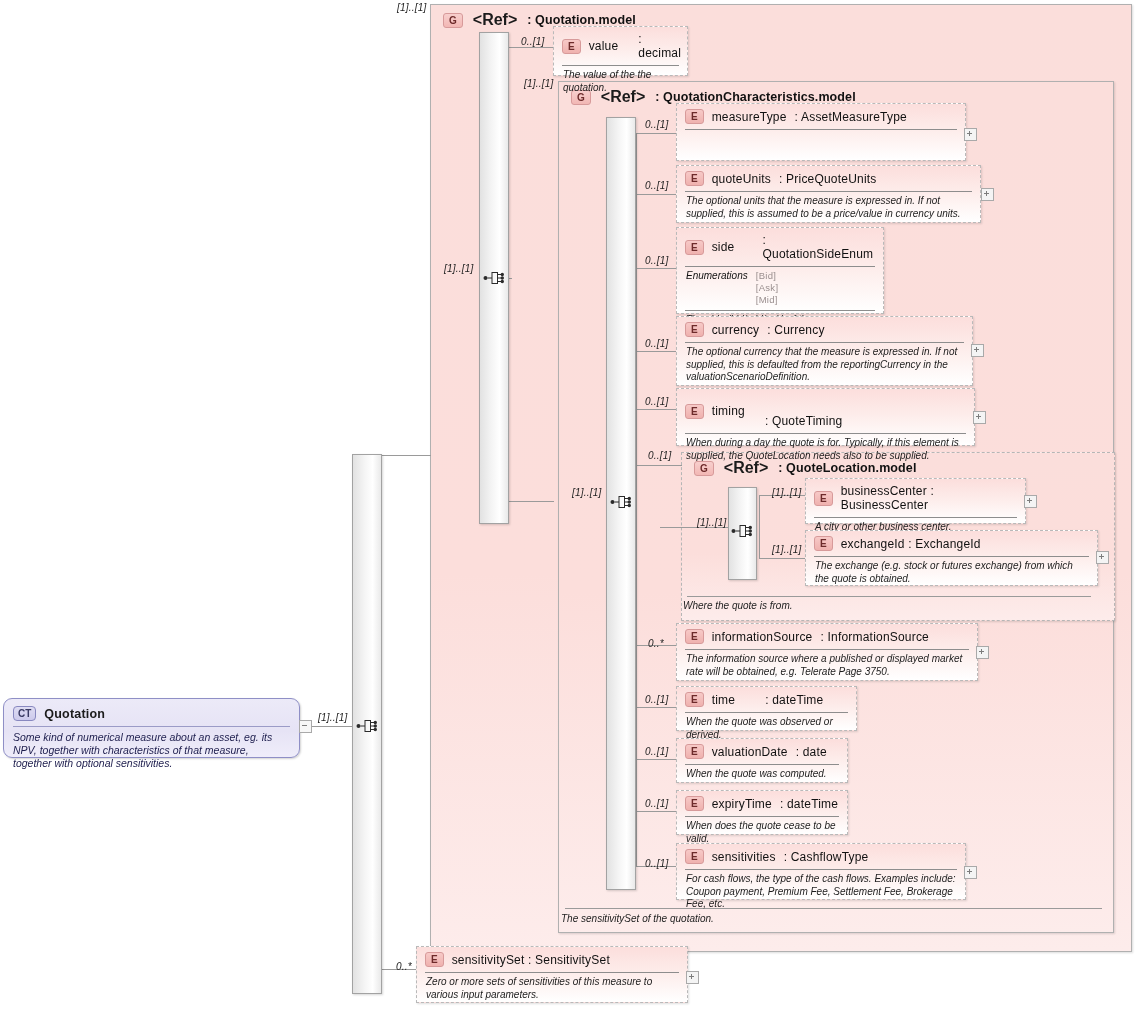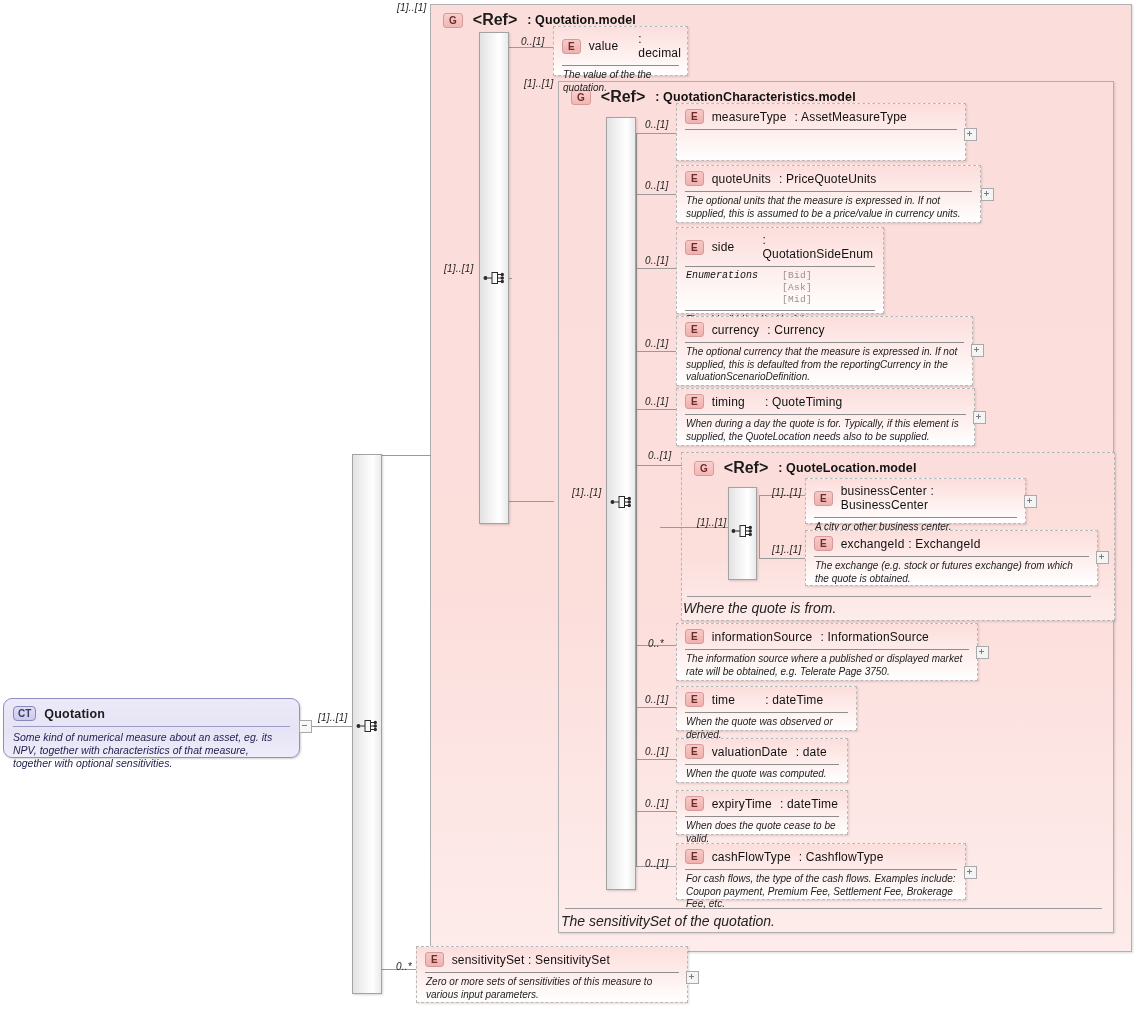--- a/index.html
+++ b/index.html
@@ -44,39 +44,39 @@
   .grp.solidborder{border:1px solid #b0b0b0;}
   .grp-head{display:flex;align-items:center;gap:10px;padding:6px 0 0 12px;}
   .g-badge{
     display:inline-block;border:1px solid #d79a9a;border-radius:3px;
     background:linear-gradient(180deg,#f8cfcd,#f2b7b4);
     font-size:10px;font-weight:bold;color:#6d2b2b;padding:1px 5px;line-height:11px;
   }
   .g-ref{font-size:16px;font-weight:bold;color:#1b1b1b;}
   .g-type{font-size:12.5px;font-weight:bold;color:#111;letter-spacing:.1px;}
   .grp-foot-sep{position:absolute;height:1px;background:#9a9a9a;}
-  .grp-foot{position:absolute;font-style:italic;font-size:14px;color:#222;}
+  .grp-foot{position:absolute;font-style:italic;font-size:10px;color:#222;}
 
   
   .el{
     position:absolute;border:1px dashed #b9b9b9;
     background:linear-gradient(180deg,#fcdedc 0%,#fdecea 45%,#ffffff 100%);
     box-shadow:1px 1px 2px rgba(0,0,0,.13);
   }
   .el-head{display:flex;align-items:center;gap:8px;padding:5px 8px 3px 8px;}
   .e-badge{
     display:inline-block;border:1px solid #d79a9a;border-radius:3px;
     background:linear-gradient(180deg,#f7c9c7,#efb1ae);
     font-size:10px;font-weight:bold;color:#6d2b2b;padding:1px 5px;line-height:11px;
   }
   .e-name{font-size:12px;font-weight:normal;color:#111;letter-spacing:.2px;}
   .e-sep{height:1px;background:#8d8d8d;margin:2px 8px 0 8px;}
   .e-desc{font-style:italic;font-size:10px;color:#1c1c1c;line-height:12.5px;
           padding:3px 9px 5px 9px;}
-  .enum-wrap{display:flex;padding:3px 8px 1px 9px;gap:24px;font-family:Liberation Mono, monospace;}
+  .enum-wrap{display:flex;padding:3px 8px 1px 9px;gap:8px;}
   .enum-label{font-style:italic;font-size:10px;color:#111;}
   .enum-list div{font-size:9.5px;color:#9a8f8f;line-height:12px;letter-spacing:.3px;}
 
   
   .plus{
     position:absolute;width:11px;height:11px;border:1px solid #a9a9a9;
     background:#f4f4f4;
   }
   .plus:before,.plus:after{content:"";position:absolute;background:#7d7d7d;}
   .plus:before{left:2px;top:4px;width:5px;height:1px;}
@@ -291,21 +291,21 @@
     <div class="e-sep"></div>
     <div class="e-desc">The optional currency that the measure is expressed in. If not supplied, this is defaulted from the reportingCurrency in the valuationScenarioDefinition.</div>
   </div>
   <div class="card" style="left:645px;top:338px;">0..[1]</div>
   <div class="plus" style="left:971px;top:344px;"></div>
 
   <div class="el" style="left:676px;top:388px;width:297px;height:56px;">
     <div class="el-head">
       <span class="e-badge">E</span>
       <span class="e-name">timing</span>
-      <span class="e-name" style="margin-left:12px;">: QuoteTiming</span>
+      <span class="e-name" style="margin-left:12px;margin-top:20px;">: QuoteTiming</span>
     </div>
     <div class="e-sep"></div>
     <div class="e-desc">When during a day the quote is for. Typically, if this element is supplied, the QuoteLocation needs also to be supplied.</div>
   </div>
   <div class="card" style="left:645px;top:396px;">0..[1]</div>
   <div class="plus" style="left:973px;top:411px;"></div>
 
   <div class="el" style="left:805px;top:478px;width:219px;height:44px;">
     <div class="el-head">
       <span class="e-badge">E</span>
@@ -369,21 +369,21 @@
       <span class="e-name">: dateTime</span>
     </div>
     <div class="e-sep"></div>
     <div class="e-desc">When does the quote cease to be valid.</div>
   </div>
   <div class="card" style="left:645px;top:798px;">0..[1]</div>
 
   <div class="el" style="left:676px;top:843px;width:288px;height:55px;">
     <div class="el-head">
       <span class="e-badge">E</span>
-      <span class="e-name">cashFlowType</span>
+      <span class="e-name">sensitivities</span>
       <span class="e-name">: CashflowType</span>
     </div>
     <div class="e-sep"></div>
     <div class="e-desc">For cash flows, the type of the cash flows. Examples include: Coupon payment, Premium Fee, Settlement Fee, Brokerage Fee, etc.</div>
   </div>
   <div class="card" style="left:645px;top:858px;">0..[1]</div>
   <div class="plus" style="left:964px;top:866px;"></div>
 
   <div class="el" style="left:416px;top:946px;width:270px;height:55px;">
     <div class="el-head">

